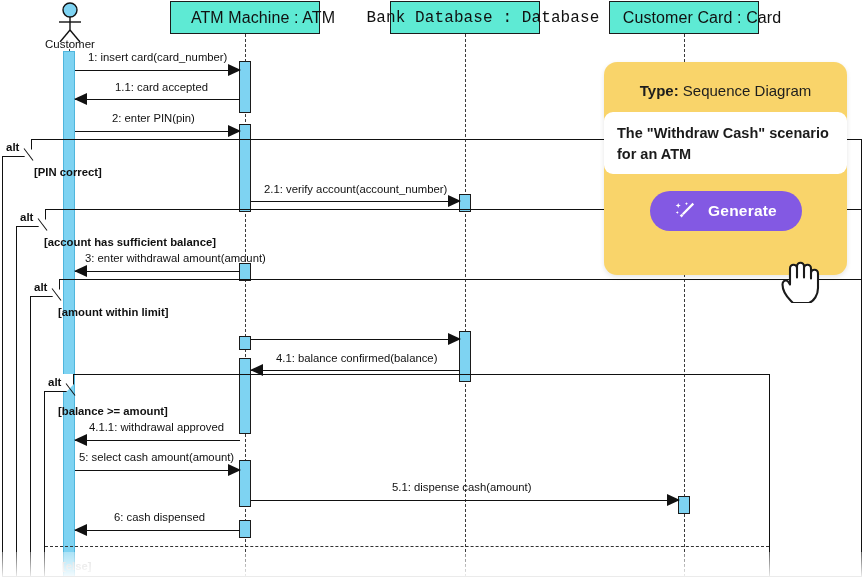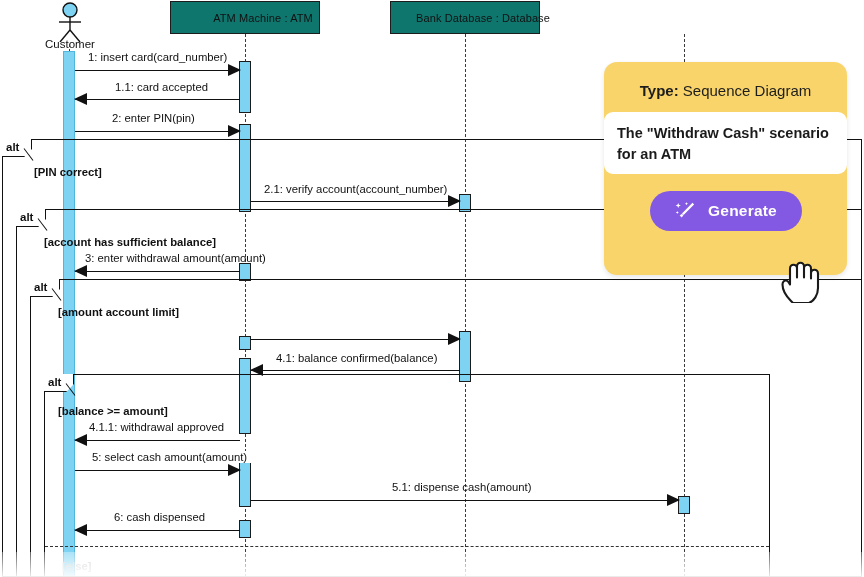--- a/index.html
+++ b/index.html
@@ -19,24 +19,24 @@
     position: absolute;
     left: 0; top: 0;
     width: 864px;
     height: 577px;
   }
 
   
   .lifeline-box {
     position: absolute;
     box-sizing: border-box;
-    background: #0f766e;
+    background: #5eead4;
     border: 1.3px solid #1c1c1c;
     color: #111111;
-    font-size: 11px;
+    font-size: 16px;
     display: flex;
     align-items: center;
     justify-content: center;
     text-align: center;
     letter-spacing: 0.1px;
     white-space: nowrap;
     padding-left: 36px;
   }
 
   
@@ -212,21 +212,22 @@
   <svg style="position:absolute;left:52px;top:2px;width:36px;height:40px;">
     <circle cx="18" cy="8" r="7" fill="#7ED3F2" stroke="#111" stroke-width="1.4"></circle>
     <line x1="18" y1="15" x2="18" y2="28" stroke="#111" stroke-width="1.4"></line>
     <line x1="7" y1="20" x2="29" y2="20" stroke="#111" stroke-width="1.4"></line>
     <line x1="18" y1="28" x2="8" y2="40" stroke="#111" stroke-width="1.4"></line>
     <line x1="18" y1="28" x2="28" y2="40" stroke="#111" stroke-width="1.4"></line>
   </svg>
   <div class="actor-label" style="left:30px;top:38px;width:80px;">Customer</div>
 
   <div class="lifeline-box" style="left:170px;top:1px;width:150px;height:33px;">ATM Machine : ATM</div>
-  <div class="lifeline-box" style="left:390px;top:1px;width:150px;height:33px;">Bank Database : Database</div>
+  <div class="lifeline-box" style="left:390px;top:1px;width:150px;height:33px;font-family:Liberation Mono, monospace;">Bank Database : Database</div>
+  <div class="lifeline-box" style="left:609px;top:1px;width:150px;height:33px;">Customer Card : Card</div>
 
   <div class="lifeline-dash" style="left:69px;top:44px;height:533px;"></div>
   <div class="lifeline-dash" style="left:245px;top:34px;height:543px;"></div>
   <div class="lifeline-dash" style="left:465px;top:34px;height:543px;"></div>
   <div class="lifeline-dash" style="left:684px;top:34px;height:543px;"></div>
 
   <div class="activation actor-bar" style="left:63px;top:51px;width:12px;height:526px;"></div>
 
   <div class="activation" style="left:239px;top:61px;width:12px;height:52px;"></div>
   <div class="activation" style="left:239px;top:124px;width:12px;height:88px;"></div>
@@ -247,21 +248,21 @@
   <div class="guard" style="left:34px;top:166px;">[PIN correct]</div>
 
   <div class="frag" style="left:16px;top:209px;width:846px;height:368px;"></div>
   <div class="frag-tab" style="left:16px;top:209px;width:30px;">alt</div>
   <div class="frag-tab-slash" style="left:38px;top:218px;"></div>
   <div class="guard" style="left:44px;top:236px;">[account has sufficient balance]</div>
 
   <div class="frag" style="left:30px;top:279px;width:832px;height:298px;"></div>
   <div class="frag-tab" style="left:30px;top:279px;width:30px;">alt</div>
   <div class="frag-tab-slash" style="left:52px;top:288px;"></div>
-  <div class="guard" style="left:58px;top:306px;">[amount account limit]</div>
+  <div class="guard" style="left:58px;top:306px;">[amount within limit]</div>
 
   <div class="frag" style="left:44px;top:374px;width:726px;height:203px;"></div>
   <div class="frag-tab" style="left:44px;top:374px;width:30px;">alt</div>
   <div class="frag-tab-slash" style="left:66px;top:383px;"></div>
   <div class="guard" style="left:58px;top:405px;">[balance &gt;= amount]</div>
 
   <div class="frag-divider" style="left:45px;top:546px;width:724px;"></div>
   <div class="guard faded" style="left:62px;top:560px;">[else]</div>
 
   <div class="msg-label" style="left:88px;top:51px;">1: insert card(card_number)</div>
@@ -288,21 +289,21 @@
   <div class="arrowhead right" style="left:448px;top:332.5px;"></div>
 
   <div class="msg-label" style="left:276px;top:352px;">4.1: balance confirmed(balance)</div>
   <div class="msg-line" style="left:251px;top:370px;width:209px;"></div>
   <div class="arrowhead left" style="left:250px;top:363.5px;"></div>
 
   <div class="msg-label" style="left:89px;top:421px;">4.1.1: withdrawal approved</div>
   <div class="msg-line" style="left:75px;top:440px;width:165px;"></div>
   <div class="arrowhead left" style="left:74px;top:433.5px;"></div>
 
-  <div class="msg-label" style="left:75px;top:451px;background:#ffffff;padding:0 17px;">5: select cash amount(amount)</div>
+  <div class="msg-label" style="left:75px;top:451px;background:#ffffff;padding:0 4px;">5: select cash amount(amount)</div>
   <div class="msg-line" style="left:75px;top:470px;width:165px;"></div>
   <div class="arrowhead right" style="left:228px;top:463.5px;"></div>
 
   <div class="msg-label" style="left:392px;top:481px;">5.1: dispense cash(amount)</div>
   <div class="msg-line" style="left:251px;top:500px;width:428px;"></div>
   <div class="arrowhead right" style="left:667px;top:493.5px;"></div>
 
   <div class="msg-label" style="left:114px;top:511px;">6: cash dispensed</div>
   <div class="msg-line" style="left:75px;top:530px;width:165px;"></div>
   <div class="arrowhead left" style="left:74px;top:523.5px;"></div>

